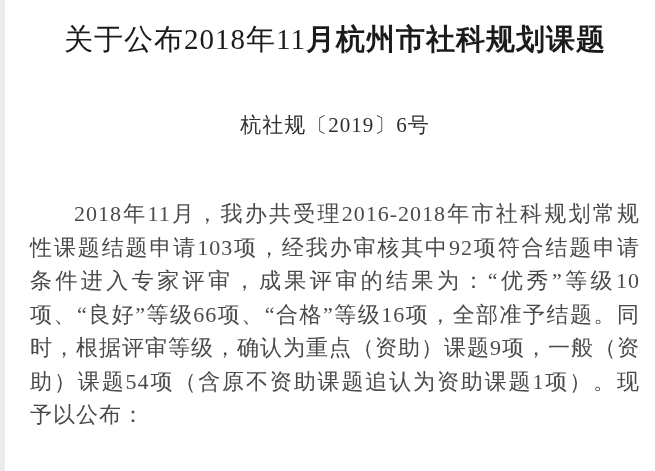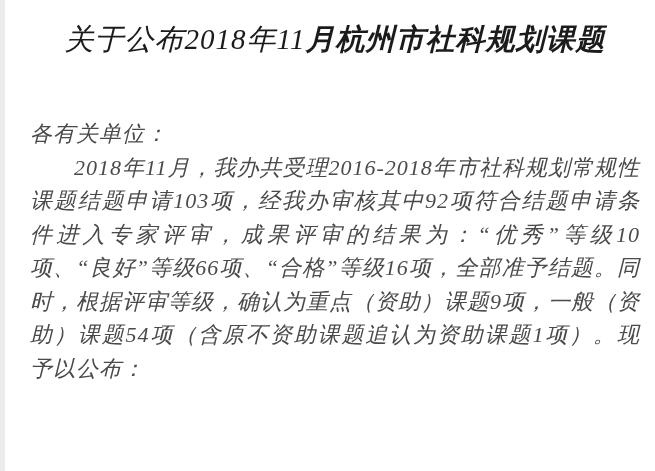--- a/index.html
+++ b/index.html
@@ -7,21 +7,20 @@
     padding: 0;
     background: #ffffff;
   }
   .page {
     position: relative;
     width: 655px;
     height: 471px;
     background: #ffffff;
     overflow: hidden;
     font-family: "Liberation Serif", "DejaVu Serif", serif;
-    font-style: italic;
   }
   .edge-strip {
     position: absolute;
     left: 0;
     top: 0;
     width: 5px;
     height: 100%;
     background: #ececec;
   }
   .content {
@@ -77,20 +76,20 @@
 
 <div class="page">
   <div class="edge-strip"></div>
 
   <div class="content">
 
     <h1 class="doc-title">
       <span class="title-line"><span>关于公布2018年11</span><span class="t-bold">月杭州市社科规划课题</span></span>
     </h1>
 
+    <div class="doc-number">杭社规〔2019〕6号</div>
 
     <div class="doc-body">
-      <p class="salutation">各有关单位：</p>
       <p class="para-indent">2018年11月，我办共受理2016-2018年市社科规划常规性课题结题申请103项，经我办审核其中92项符合结题申请条件进入专家评审，成果评审的结果为：“优秀”等级10项、“良好”等级66项、“合格”等级16项，全部准予结题。同时，根据评审等级，确认为重点（资助）课题9项，一般（资助）课题54项（含原不资助课题追认为资助课题1项）。现予以公布：</p>
     </div>
 
   </div>
 </div>
 
 </body></html>

